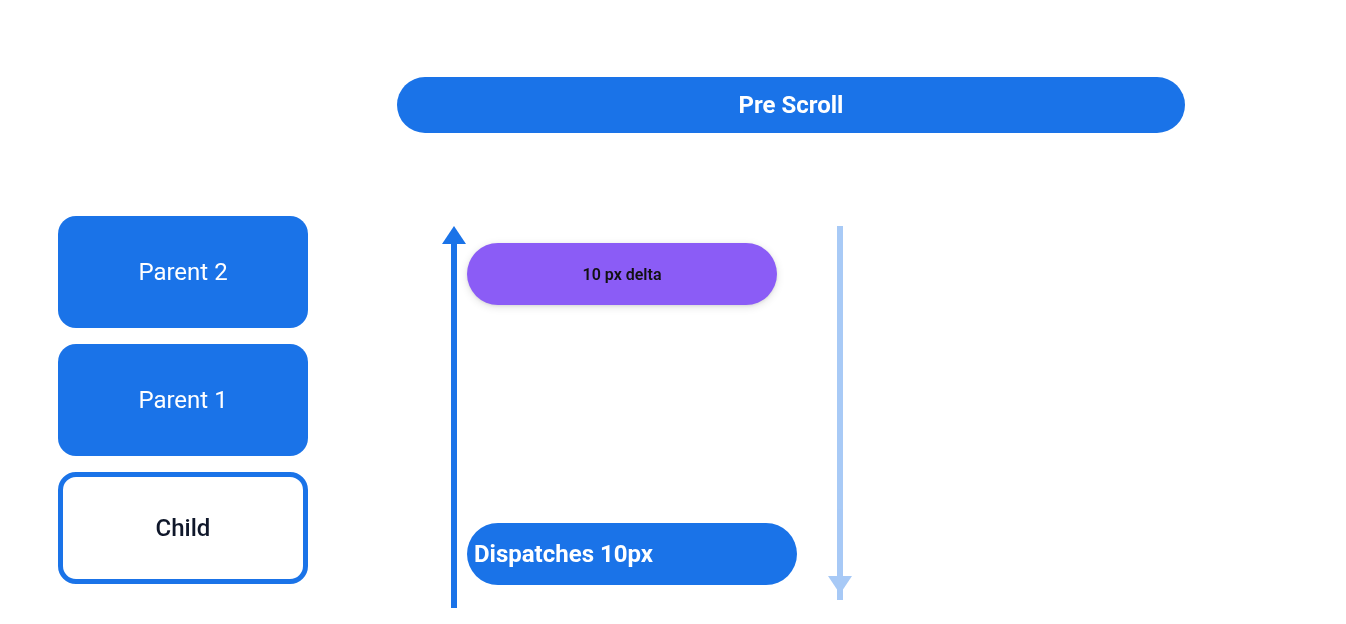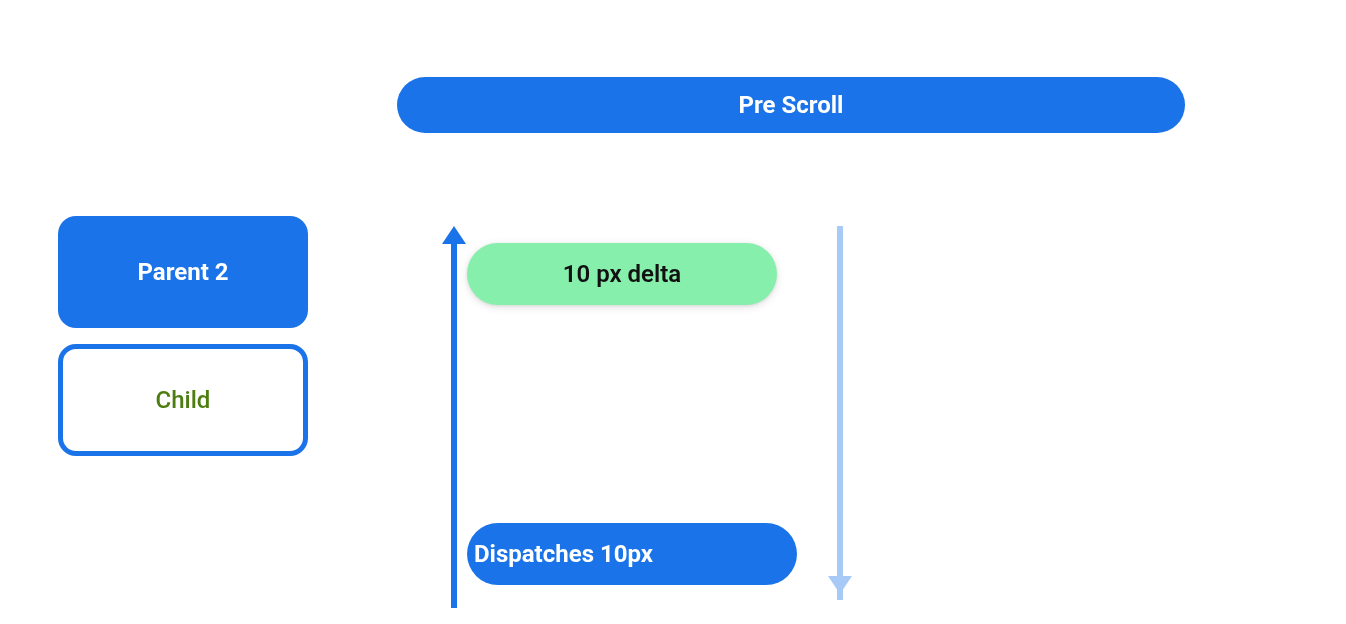--- a/index.html
+++ b/index.html
@@ -33,31 +33,31 @@
     top: 188px;
     width: 250px;
   }
   .hierarchy-box {
     width: 250px;
     height: 112px;
     border-radius: 18px;
     display: flex;
     align-items: center;
     justify-content: center;
-    font-weight: 700;
+    font-weight: 400;
     font-size: 24px;
     margin-bottom: 16px;
   }
   .hierarchy-box.filled {
     background: #1a73e8;
     color: #ffffff;
   }
   .hierarchy-box.outlined {
     background: #ffffff;
-    color: #4d7c0f;
+    color: #0f172a;
     border: 5px solid #1a73e8;
     font-weight: 500;
   }
 
   .arrow-up {
     position: absolute;
     left: 420px;
     top: 198px;
     width: 12px;
     height: 382px;
@@ -105,29 +105,29 @@
     border-right: 12px solid transparent;
     border-top: 18px solid #1a73e8;
   }
 
   .delta-pill {
     position: absolute;
     left: 446px;
     top: 222px;
     width: 310px;
     height: 62px;
-    background: #86efac;
+    background: #8b5cf6;
     border-radius: 31px;
     box-shadow: 0 2px 8px rgba(0,0,0,0.12), 0 1px 3px rgba(0,0,0,0.08);
     display: flex;
     align-items: center;
     justify-content: center;
     color: #111111;
     font-weight: 600;
-    font-size: 24px;
+    font-size: 16px;
   }
 
   .dispatch-pill {
     position: absolute;
     left: 446px;
     top: 502px;
     width: 330px;
     height: 62px;
     background: #1a73e8;
     border-radius: 31px;
@@ -143,20 +143,23 @@
 <body>
 
 <div class="title-pill">
   <span>Pre Scroll</span>
 </div>
 
 <div class="hierarchy">
   <div class="hierarchy-box filled">
     <span>Parent 2</span>
   </div>
+  <div class="hierarchy-box filled">
+    <span>Parent 1</span>
+  </div>
   <div class="hierarchy-box outlined">
     <span>Child</span>
   </div>
 </div>
 
 <div class="arrow-up">
   <div class="shaft"></div>
   <div class="head"></div>
 </div>
 

